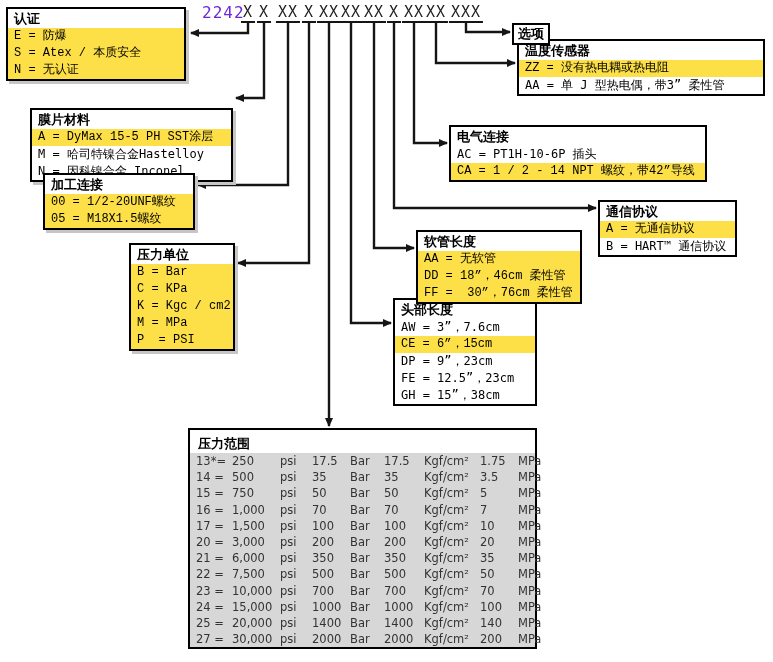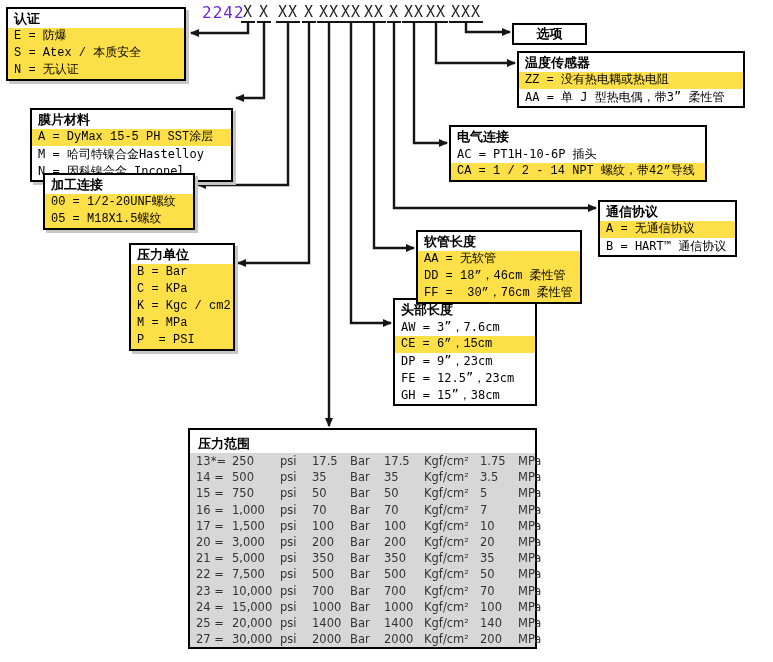--- a/index.html
+++ b/index.html
@@ -106,21 +106,21 @@
 
   <div class="obox" id="box-pressure-range" style="left:188px;top:428px;width:349px;">
     <div class="hdr">压力范围</div>
     <div class="rows fill">
         <div class="trow"><span>13*=</span><span>250</span><span>psi</span><span>17.5</span><span>Bar</span><span>17.5</span><span>Kgf/cm²</span><span>1.75</span><span>MPa</span></div>
         <div class="trow"><span>14 =</span><span>500</span><span>psi</span><span>35</span><span>Bar</span><span>35</span><span>Kgf/cm²</span><span>3.5</span><span>MPa</span></div>
         <div class="trow"><span>15 =</span><span>750</span><span>psi</span><span>50</span><span>Bar</span><span>50</span><span>Kgf/cm²</span><span>5</span><span>MPa</span></div>
         <div class="trow"><span>16 =</span><span>1,000</span><span>psi</span><span>70</span><span>Bar</span><span>70</span><span>Kgf/cm²</span><span>7</span><span>MPa</span></div>
         <div class="trow"><span>17 =</span><span>1,500</span><span>psi</span><span>100</span><span>Bar</span><span>100</span><span>Kgf/cm²</span><span>10</span><span>MPa</span></div>
         <div class="trow"><span>20 =</span><span>3,000</span><span>psi</span><span>200</span><span>Bar</span><span>200</span><span>Kgf/cm²</span><span>20</span><span>MPa</span></div>
-        <div class="trow"><span>21 =</span><span>5,000</span><span>psi</span><span>350</span><span>Bar</span><span>350</span><span>Kgf/cm²</span><span>35</span><span>MPa</span></div>
+        <div class="trow"><span>21 =</span><span>6,000</span><span>psi</span><span>350</span><span>Bar</span><span>350</span><span>Kgf/cm²</span><span>35</span><span>MPa</span></div>
         <div class="trow"><span>22 =</span><span>7,500</span><span>psi</span><span>500</span><span>Bar</span><span>500</span><span>Kgf/cm²</span><span>50</span><span>MPa</span></div>
         <div class="trow"><span>23 =</span><span>10,000</span><span>psi</span><span>700</span><span>Bar</span><span>700</span><span>Kgf/cm²</span><span>70</span><span>MPa</span></div>
         <div class="trow"><span>24 =</span><span>15,000</span><span>psi</span><span>1000</span><span>Bar</span><span>1000</span><span>Kgf/cm²</span><span>100</span><span>MPa</span></div>
         <div class="trow"><span>25 =</span><span>20,000</span><span>psi</span><span>1400</span><span>Bar</span><span>1400</span><span>Kgf/cm²</span><span>140</span><span>MPa</span></div>
         <div class="trow"><span>27 =</span><span>30,000</span><span>psi</span><span>2000</span><span>Bar</span><span>2000</span><span>Kgf/cm²</span><span>200</span><span>MPa</span></div>
       </div>
   </div>
 
   <div class="obox" id="box-head" style="left:393px;top:298px;width:144px;">
     <div class="hdr">头部长度</div>
@@ -151,25 +151,25 @@
   </div>
 
   <div class="obox" id="box-electrical" style="left:449px;top:125px;width:258px;">
     <div class="hdr">电气连接</div>
     <div class="rows">
         <div class="row">AC = PT1H-10-6P 插头</div>
         <div class="row shaded">CA = 1 / 2 - 14 NPT 螺纹，带42”导线</div>
       </div>
   </div>
 
-  <div class="obox" id="box-temp" style="left:517px;top:51px;width:228px;">
+  <div class="obox" id="box-temp" style="left:517px;top:39px;width:248px;">
     <div class="hdr">温度传感器</div>
     <div class="rows">
         <div class="row shaded">ZZ = 没有热电耦或热电阻</div>
         <div class="row">AA = 单 J 型热电偶，带3” 柔性管</div>
       </div>
   </div>
 
-  <div class="obox" id="box-options" style="left:512px;top:23px;width:75px;height:22px;">
+  <div class="obox" id="box-options" style="left:512px;top:23px;width:38px;height:22px;">
     <div class="hdr">选项</div>
   </div>
 
 </div>
 
 </body></html>

